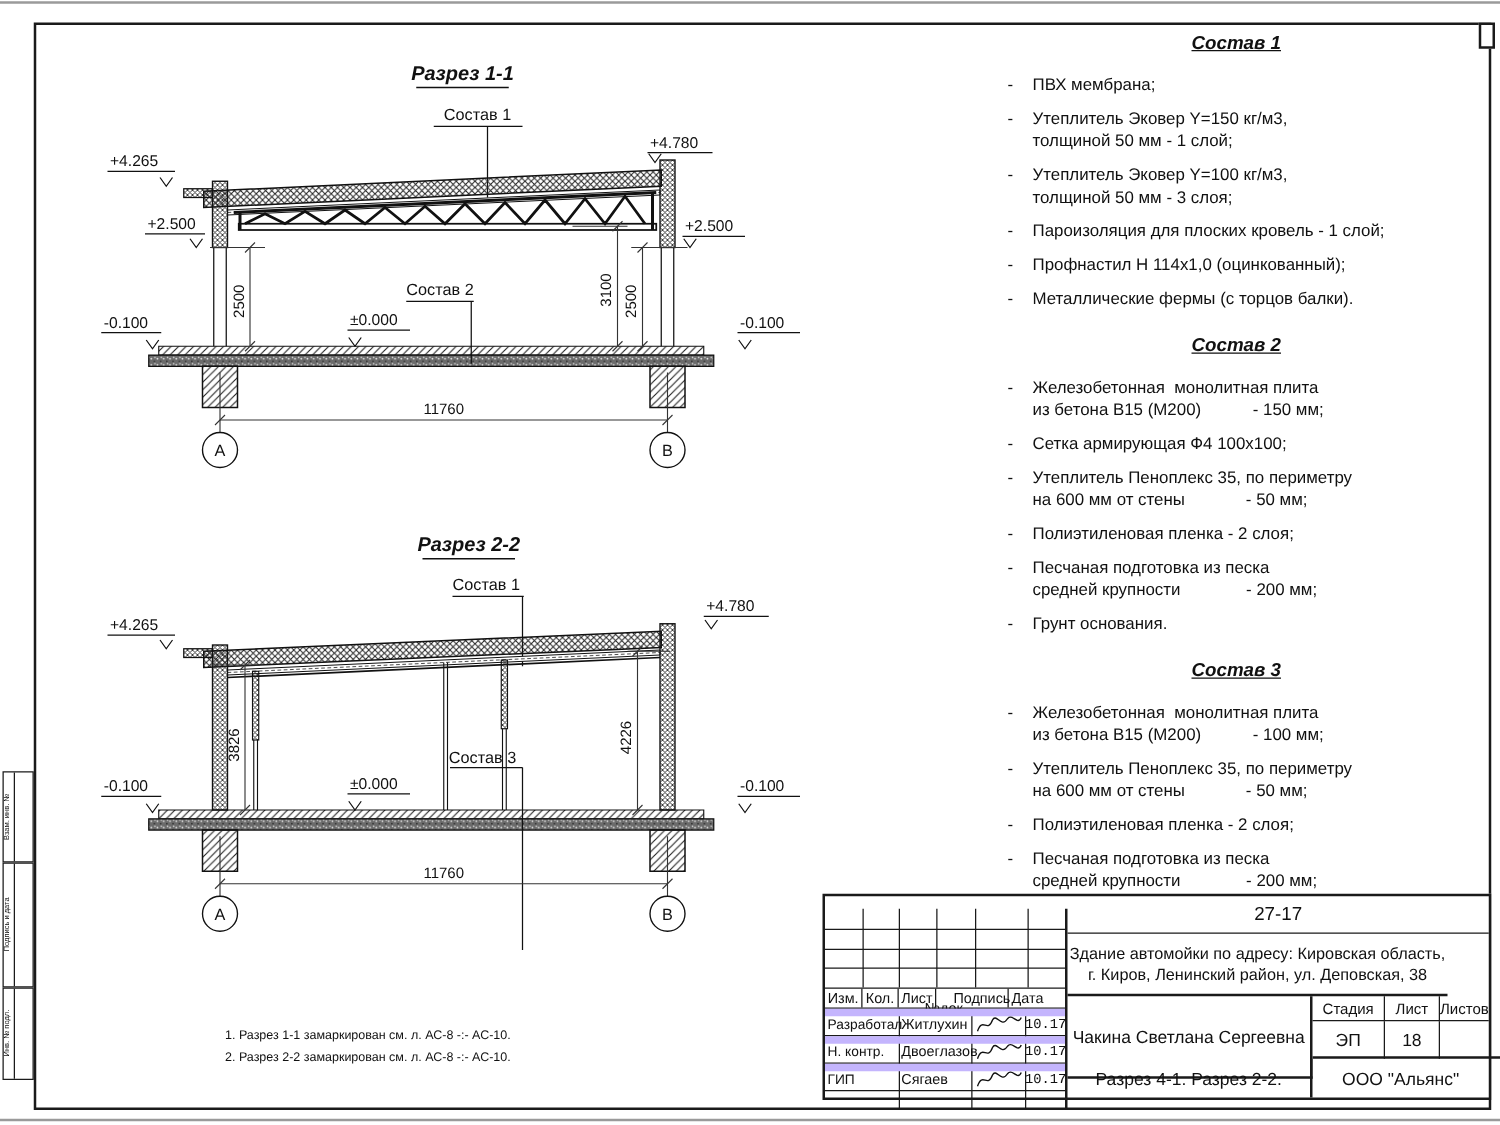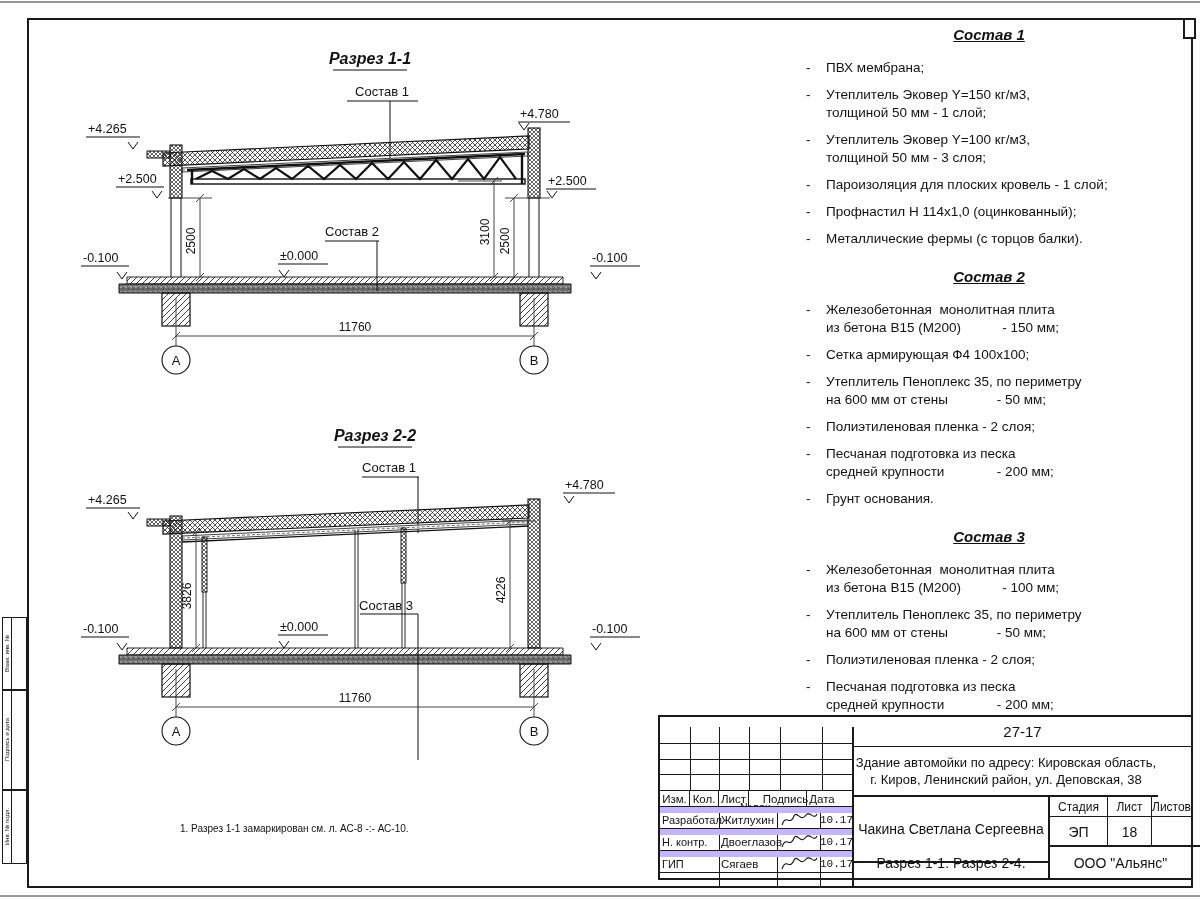--- a/index.html
+++ b/index.html
@@ -464,20 +464,21 @@
       <div class="s-item">
         <span class="s-dash">-</span>
         <div class="s-text">Грунт основания.</div>
       </div>
 
   </div>
 </div>
 
 <div class="abs notes">
   <div>1. Разрез 1-1 замаркирован см. л. АС-8 -:- АС-10.</div>
+  <div>2. Разрез 2-2 замаркирован см. л. АС-8 -:- АС-10.</div>
 </div>
 
 <div class="abs tb">
 
   <div class="tb-left">
 
     <div class="rev-area">
       <div class="rev-line-h" style="top:16px;"></div>
       <div class="rev-line-h" style="top:32px;"></div>
       <div class="rev-line-h" style="top:47px;"></div>
@@ -553,16 +554,16 @@
     </div>
     <div class="tb-author">Чакина Светлана Сергеевна</div>
     <div class="tb-stage-grid">
       <div class="sg-h sg-c1">Стадия</div>
       <div class="sg-h sg-c2">Лист</div>
       <div class="sg-h sg-c3">Листов</div>
       <div class="sg-v sg-c1">ЭП</div>
       <div class="sg-v sg-c2">18</div>
       <div class="sg-v sg-c3"></div>
     </div>
-    <div class="tb-sheet-title">Разрез 1-1. Разрез 2-4.</div>
+    <div class="tb-sheet-title">Разрез 4-1. Разрез 2-2.</div>
     <div class="tb-company">ООО "Альянс"</div>
   </div>
 </div>
 
 </body></html>

